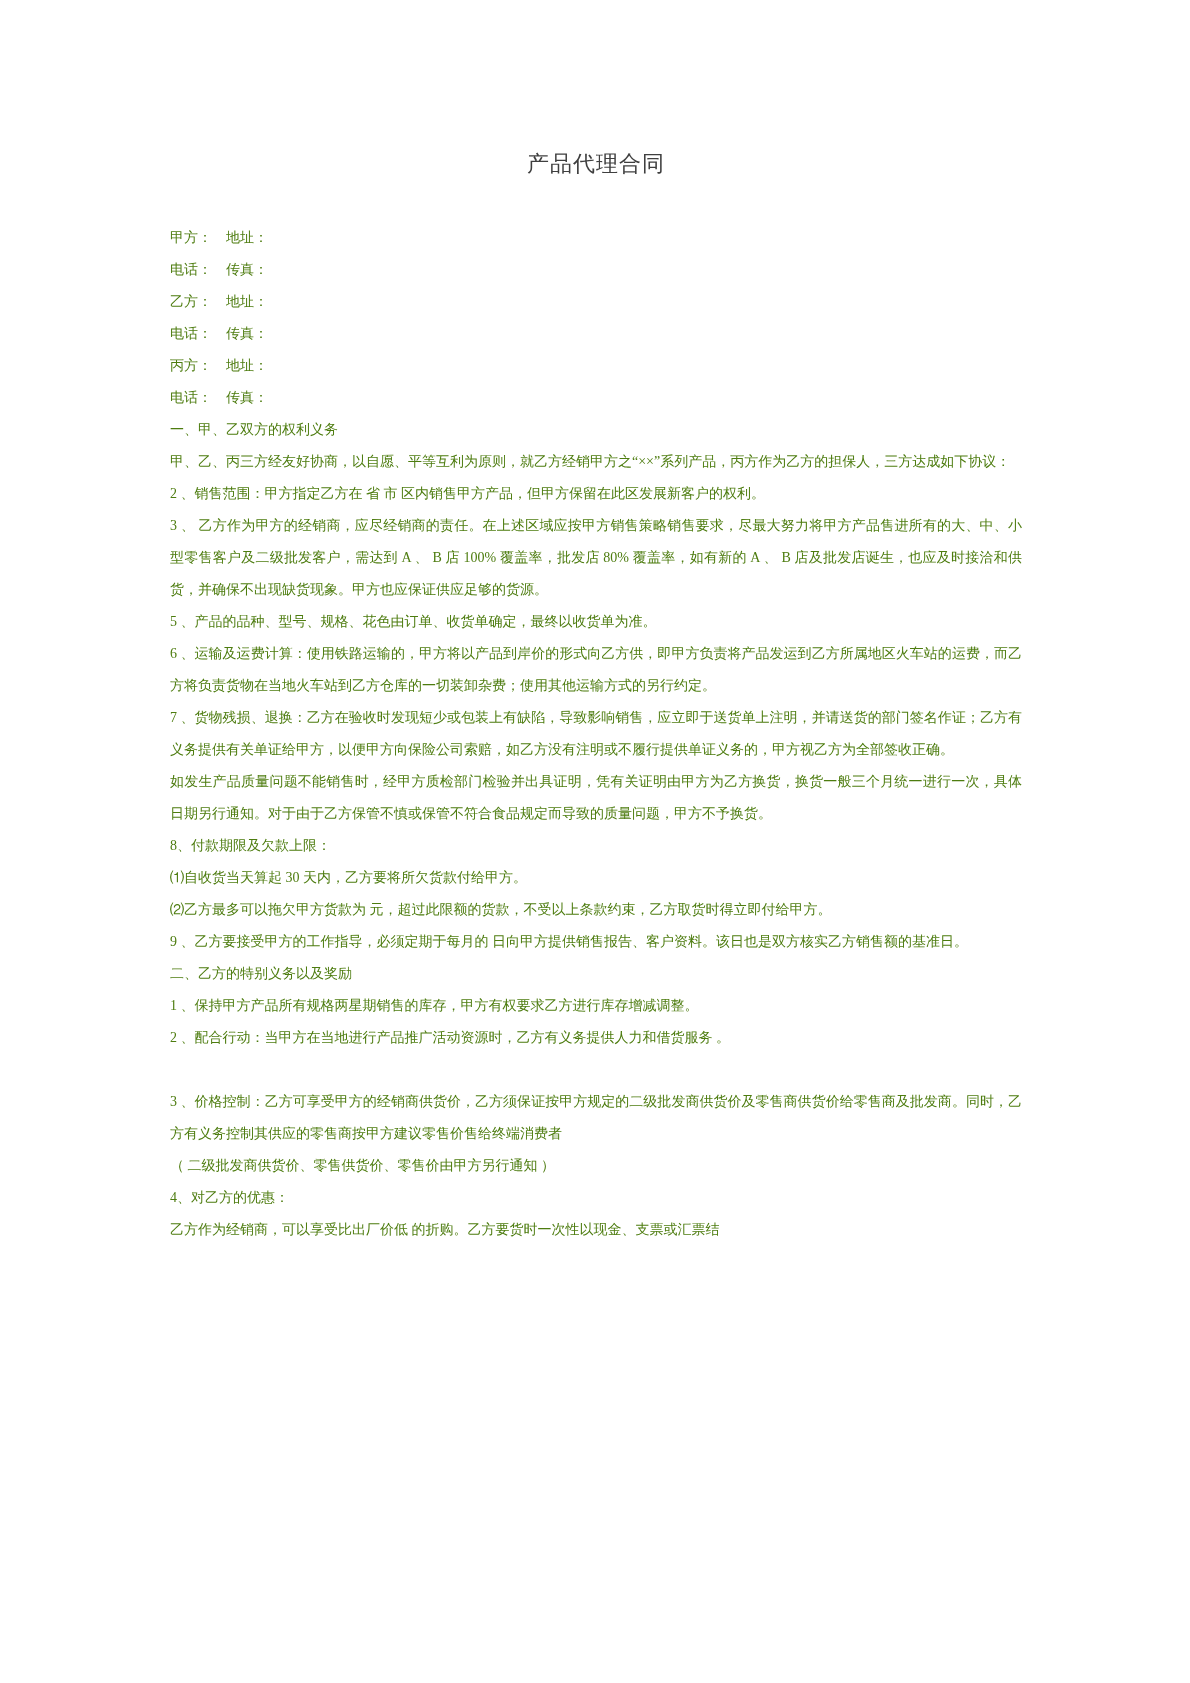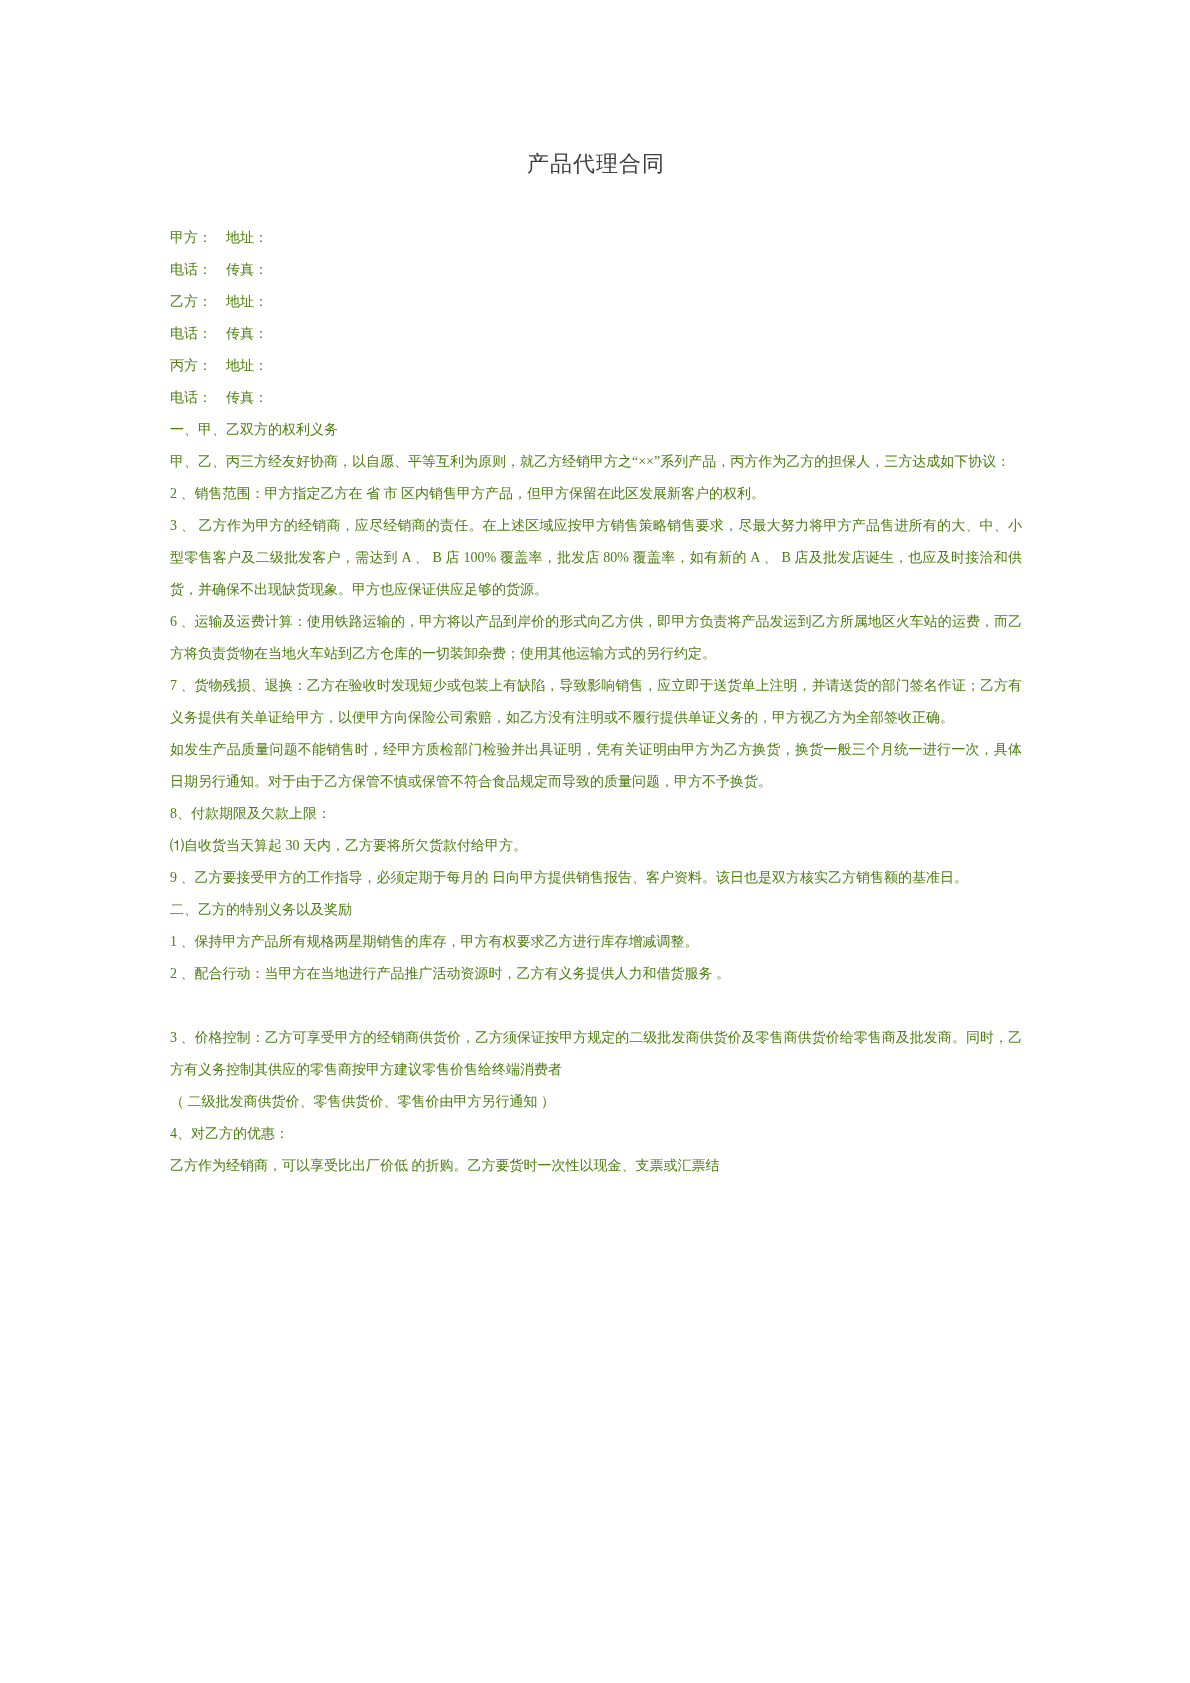--- a/index.html
+++ b/index.html
@@ -51,25 +51,27 @@
     <p>甲方：　地址：</p>
     <p>电话：　传真：</p>
     <p>乙方：　地址：</p>
     <p>电话：　传真：</p>
     <p>丙方：　地址：</p>
     <p>电话：　传真：</p>
     <p>一、甲、乙双方的权利义务</p>
     <p>甲、乙、丙三方经友好协商，以自愿、平等互利为原则，就乙方经销甲方之“××”系列产品，丙方作为乙方的担保人，三方达成如下协议：</p>
     <p>2 、销售范围：甲方指定乙方在 省 市 区内销售甲方产品，但甲方保留在此区发展新客户的权利。</p>
     <p>3 、 乙方作为甲方的经销商，应尽经销商的责任。在上述区域应按甲方销售策略销售要求，尽最大努力将甲方产品售进所有的大、中、小型零售客户及二级批发客户，需达到 A 、 B 店 100% 覆盖率，批发店 80% 覆盖率，如有新的 A 、 B 店及批发店诞生，也应及时接洽和供货，并确保不出现缺货现象。甲方也应保证供应足够的货源。</p>
+    <p>5 、产品的品种、型号、规格、花色由订单、收货单确定，最终以收货单为准。</p>
     <p>6 、运输及运费计算：使用铁路运输的，甲方将以产品到岸价的形式向乙方供，即甲方负责将产品发运到乙方所属地区火车站的运费，而乙方将负责货物在当地火车站到乙方仓库的一切装卸杂费；使用其他运输方式的另行约定。</p>
     <p>7 、货物残损、退换：乙方在验收时发现短少或包装上有缺陷，导致影响销售，应立即于送货单上注明，并请送货的部门签名作证；乙方有义务提供有关单证给甲方，以便甲方向保险公司索赔，如乙方没有注明或不履行提供单证义务的，甲方视乙方为全部签收正确。</p>
     <p>如发生产品质量问题不能销售时，经甲方质检部门检验并出具证明，凭有关证明由甲方为乙方换货，换货一般三个月统一进行一次，具体日期另行通知。对于由于乙方保管不慎或保管不符合食品规定而导致的质量问题，甲方不予换货。</p>
     <p>8、付款期限及欠款上限：</p>
     <p>⑴自收货当天算起 30 天内，乙方要将所欠货款付给甲方。</p>
+    <p>⑵乙方最多可以拖欠甲方货款为 元，超过此限额的货款，不受以上条款约束，乙方取货时得立即付给甲方。</p>
     <p>9 、乙方要接受甲方的工作指导，必须定期于每月的 日向甲方提供销售报告、客户资料。该日也是双方核实乙方销售额的基准日。</p>
     <p>二、乙方的特别义务以及奖励</p>
     <p>1 、保持甲方产品所有规格两星期销售的库存，甲方有权要求乙方进行库存增减调整。</p>
     <p>2 、配合行动：当甲方在当地进行产品推广活动资源时，乙方有义务提供人力和借货服务 。</p>
     <p class="gap-above">3 、价格控制：乙方可享受甲方的经销商供货价，乙方须保证按甲方规定的二级批发商供货价及零售商供货价给零售商及批发商。同时，乙方有义务控制其供应的零售商按甲方建议零售价售给终端消费者</p>
     <p>（ 二级批发商供货价、零售供货价、零售价由甲方另行通知 ）</p>
     <p>4、对乙方的优惠：</p>
     <p>乙方作为经销商，可以享受比出厂价低 的折购。乙方要货时一次性以现金、支票或汇票结</p>
   </div>
 </div>

